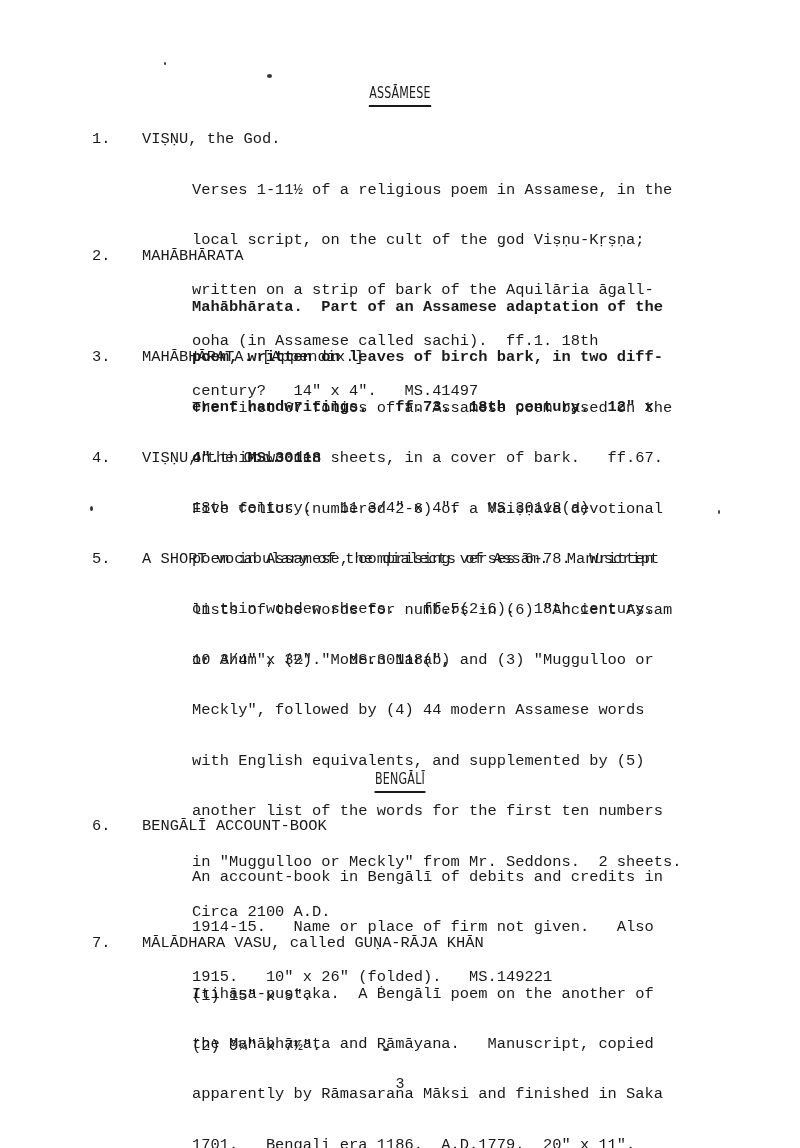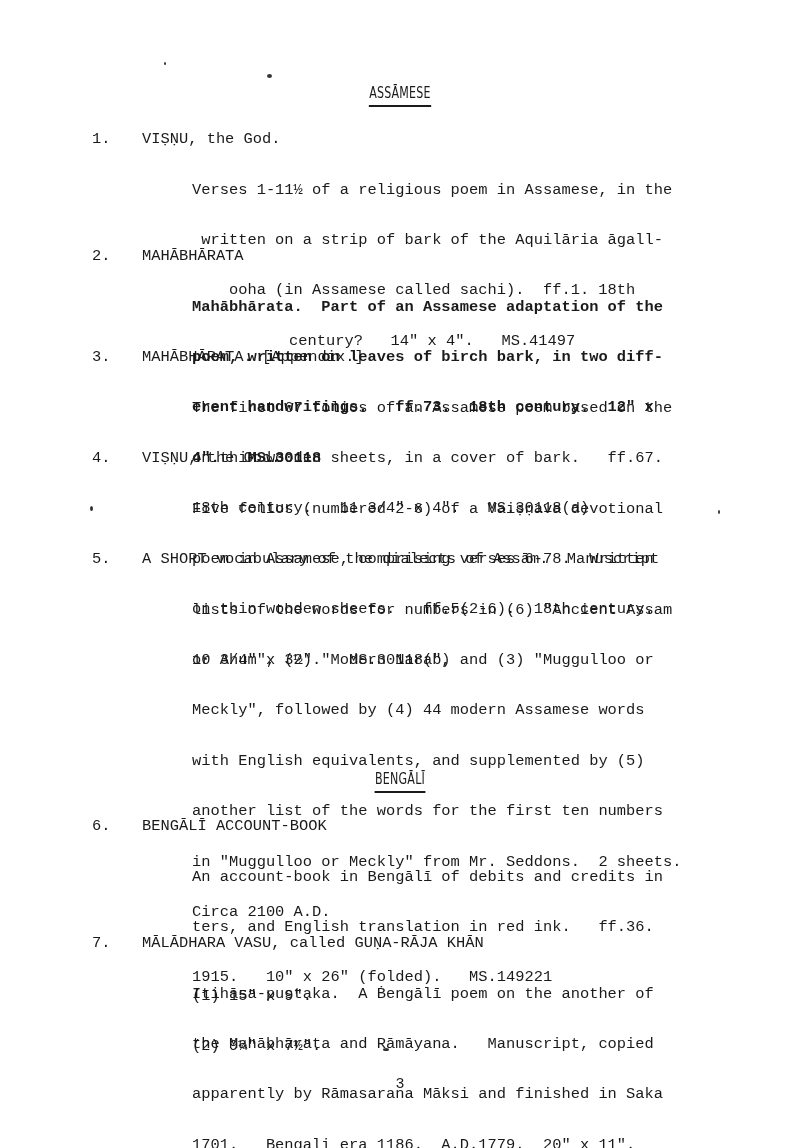--- a/index.html
+++ b/index.html
@@ -33,22 +33,23 @@
   <div class="speck" style="left:718px;top:510px;width:2px;height:4px;"></div>
   <div class="speck" style="left:383px;top:1048px;width:6px;height:3px;"></div>
 
   <div class="section-heading" style="left:300px;top:84px;width:200px;">
     <span class="txt">ASSĀMESE</span>
   </div>
 
   <div class="entry" style="top:131px;">
     <span class="num">1.</span>
     <span class="head">VIṢṆU, the God.</span>
-    <div class="body" style="top:17px;text-align:center;">
+    <div class="body" style="top:17px;">
       <div>Verses 1-11½ of a religious poem in Assamese, in the</div>
+      <div>local script, on the cult of the god Viṣṇu-Kṛṣṇa;</div>
       <div>written on a strip of bark of the Aquilāria āgall-</div>
       <div>ooha (in Assamese called sachi).  ff.1. 18th</div>
       <div>century?   14" x 4".   MS.41497</div>
     </div>
   </div>
 
   <div class="entry" style="top:248px;">
     <span class="num">2.</span>
     <span class="head">MAHĀBHĀRATA</span>
     <div class="body" style="top:17px;font-weight:bold;">
@@ -100,21 +101,21 @@
 
   <div class="section-heading" style="left:300px;top:770px;width:200px;">
     <span class="txt">BENGĀLĪ</span>
   </div>
 
   <div class="entry" style="top:818px;">
     <span class="num">6.</span>
     <span class="head">BENGĀLĪ ACCOUNT-BOOK</span>
     <div class="body" style="top:17px;">
       <div>An account-book in Bengālī of debits and credits in</div>
-      <div>ters, and English translation in red ink.   ff.36.</div>
+      <div>1914-15.   Name or place of firm not given.   Also</div>
       <div>1915.   10" x 26" (folded).   MS.149221</div>
     </div>
   </div>
 
   <div class="entry" style="top:935px;">
     <span class="num">7.</span>
     <span class="head">MĀLĀDHARA VASU, called GUṆA-RĀJA KHĀN</span>
     <div class="body" style="top:17px;">
       <div>Itihāsa-pustaka.  A Ḃengālī poem on the another of</div>
       <div>the Mahābhārata and Rāmāyana.   Manuscript, copied</div>

